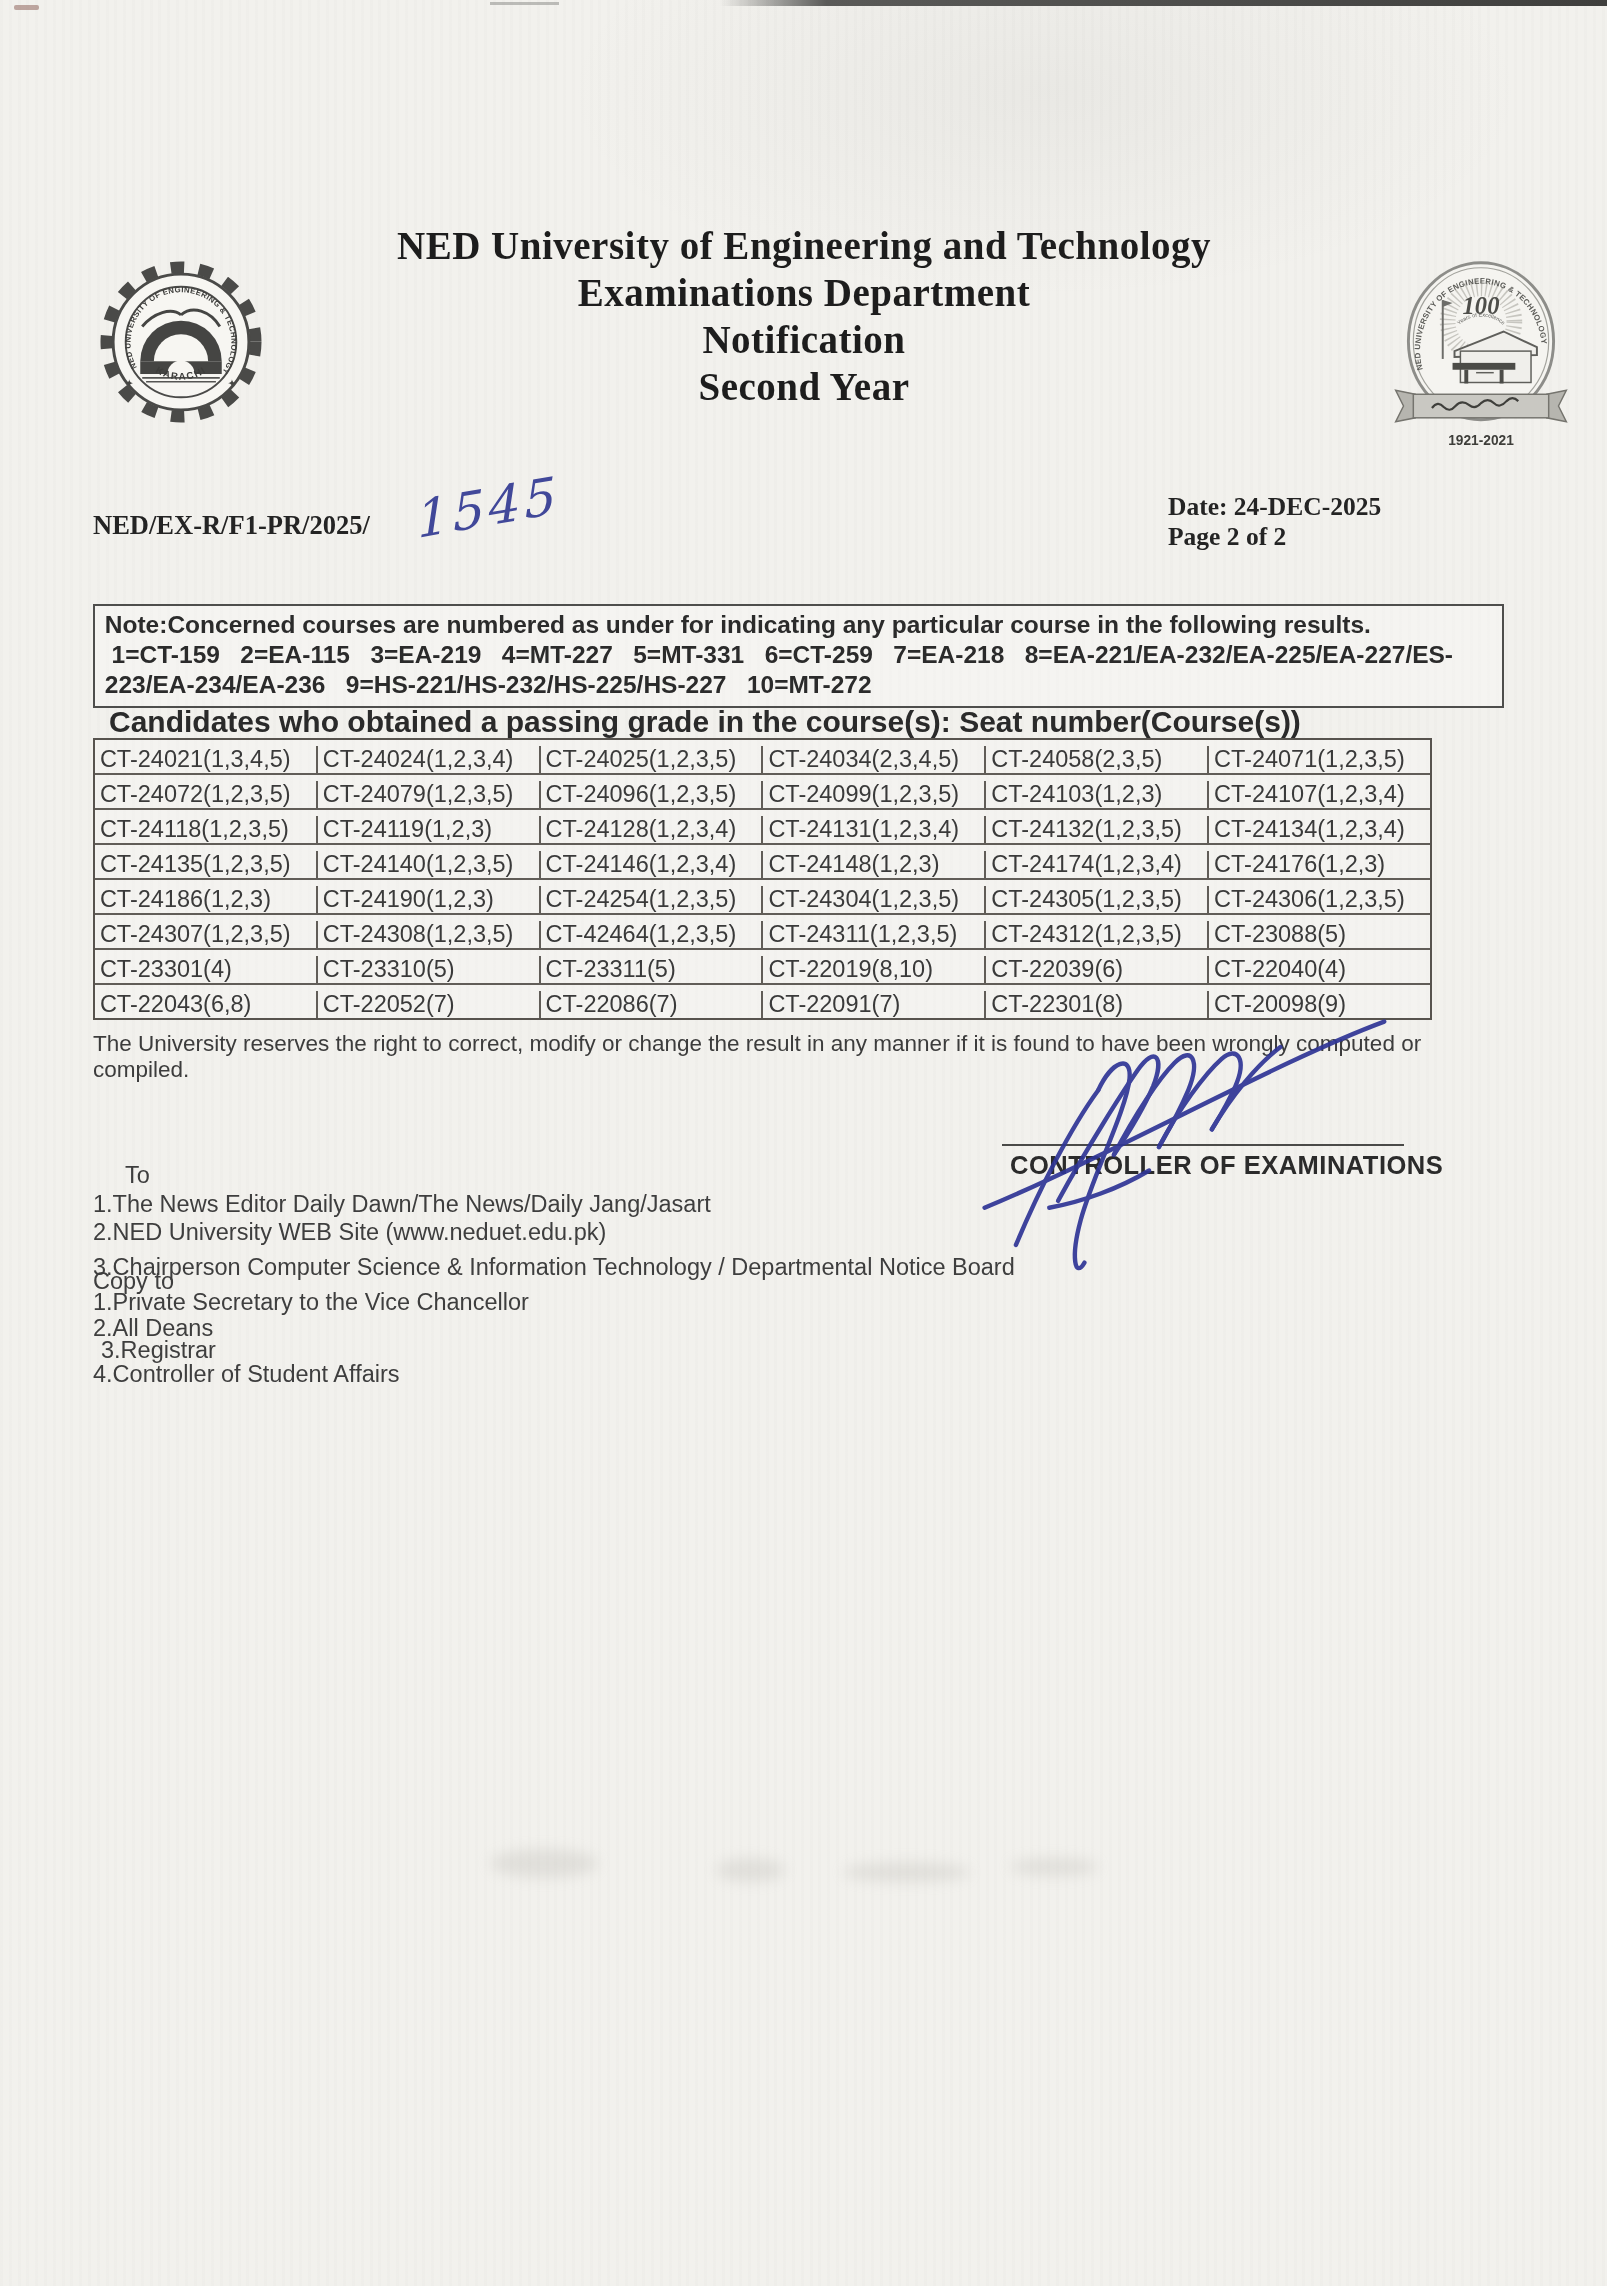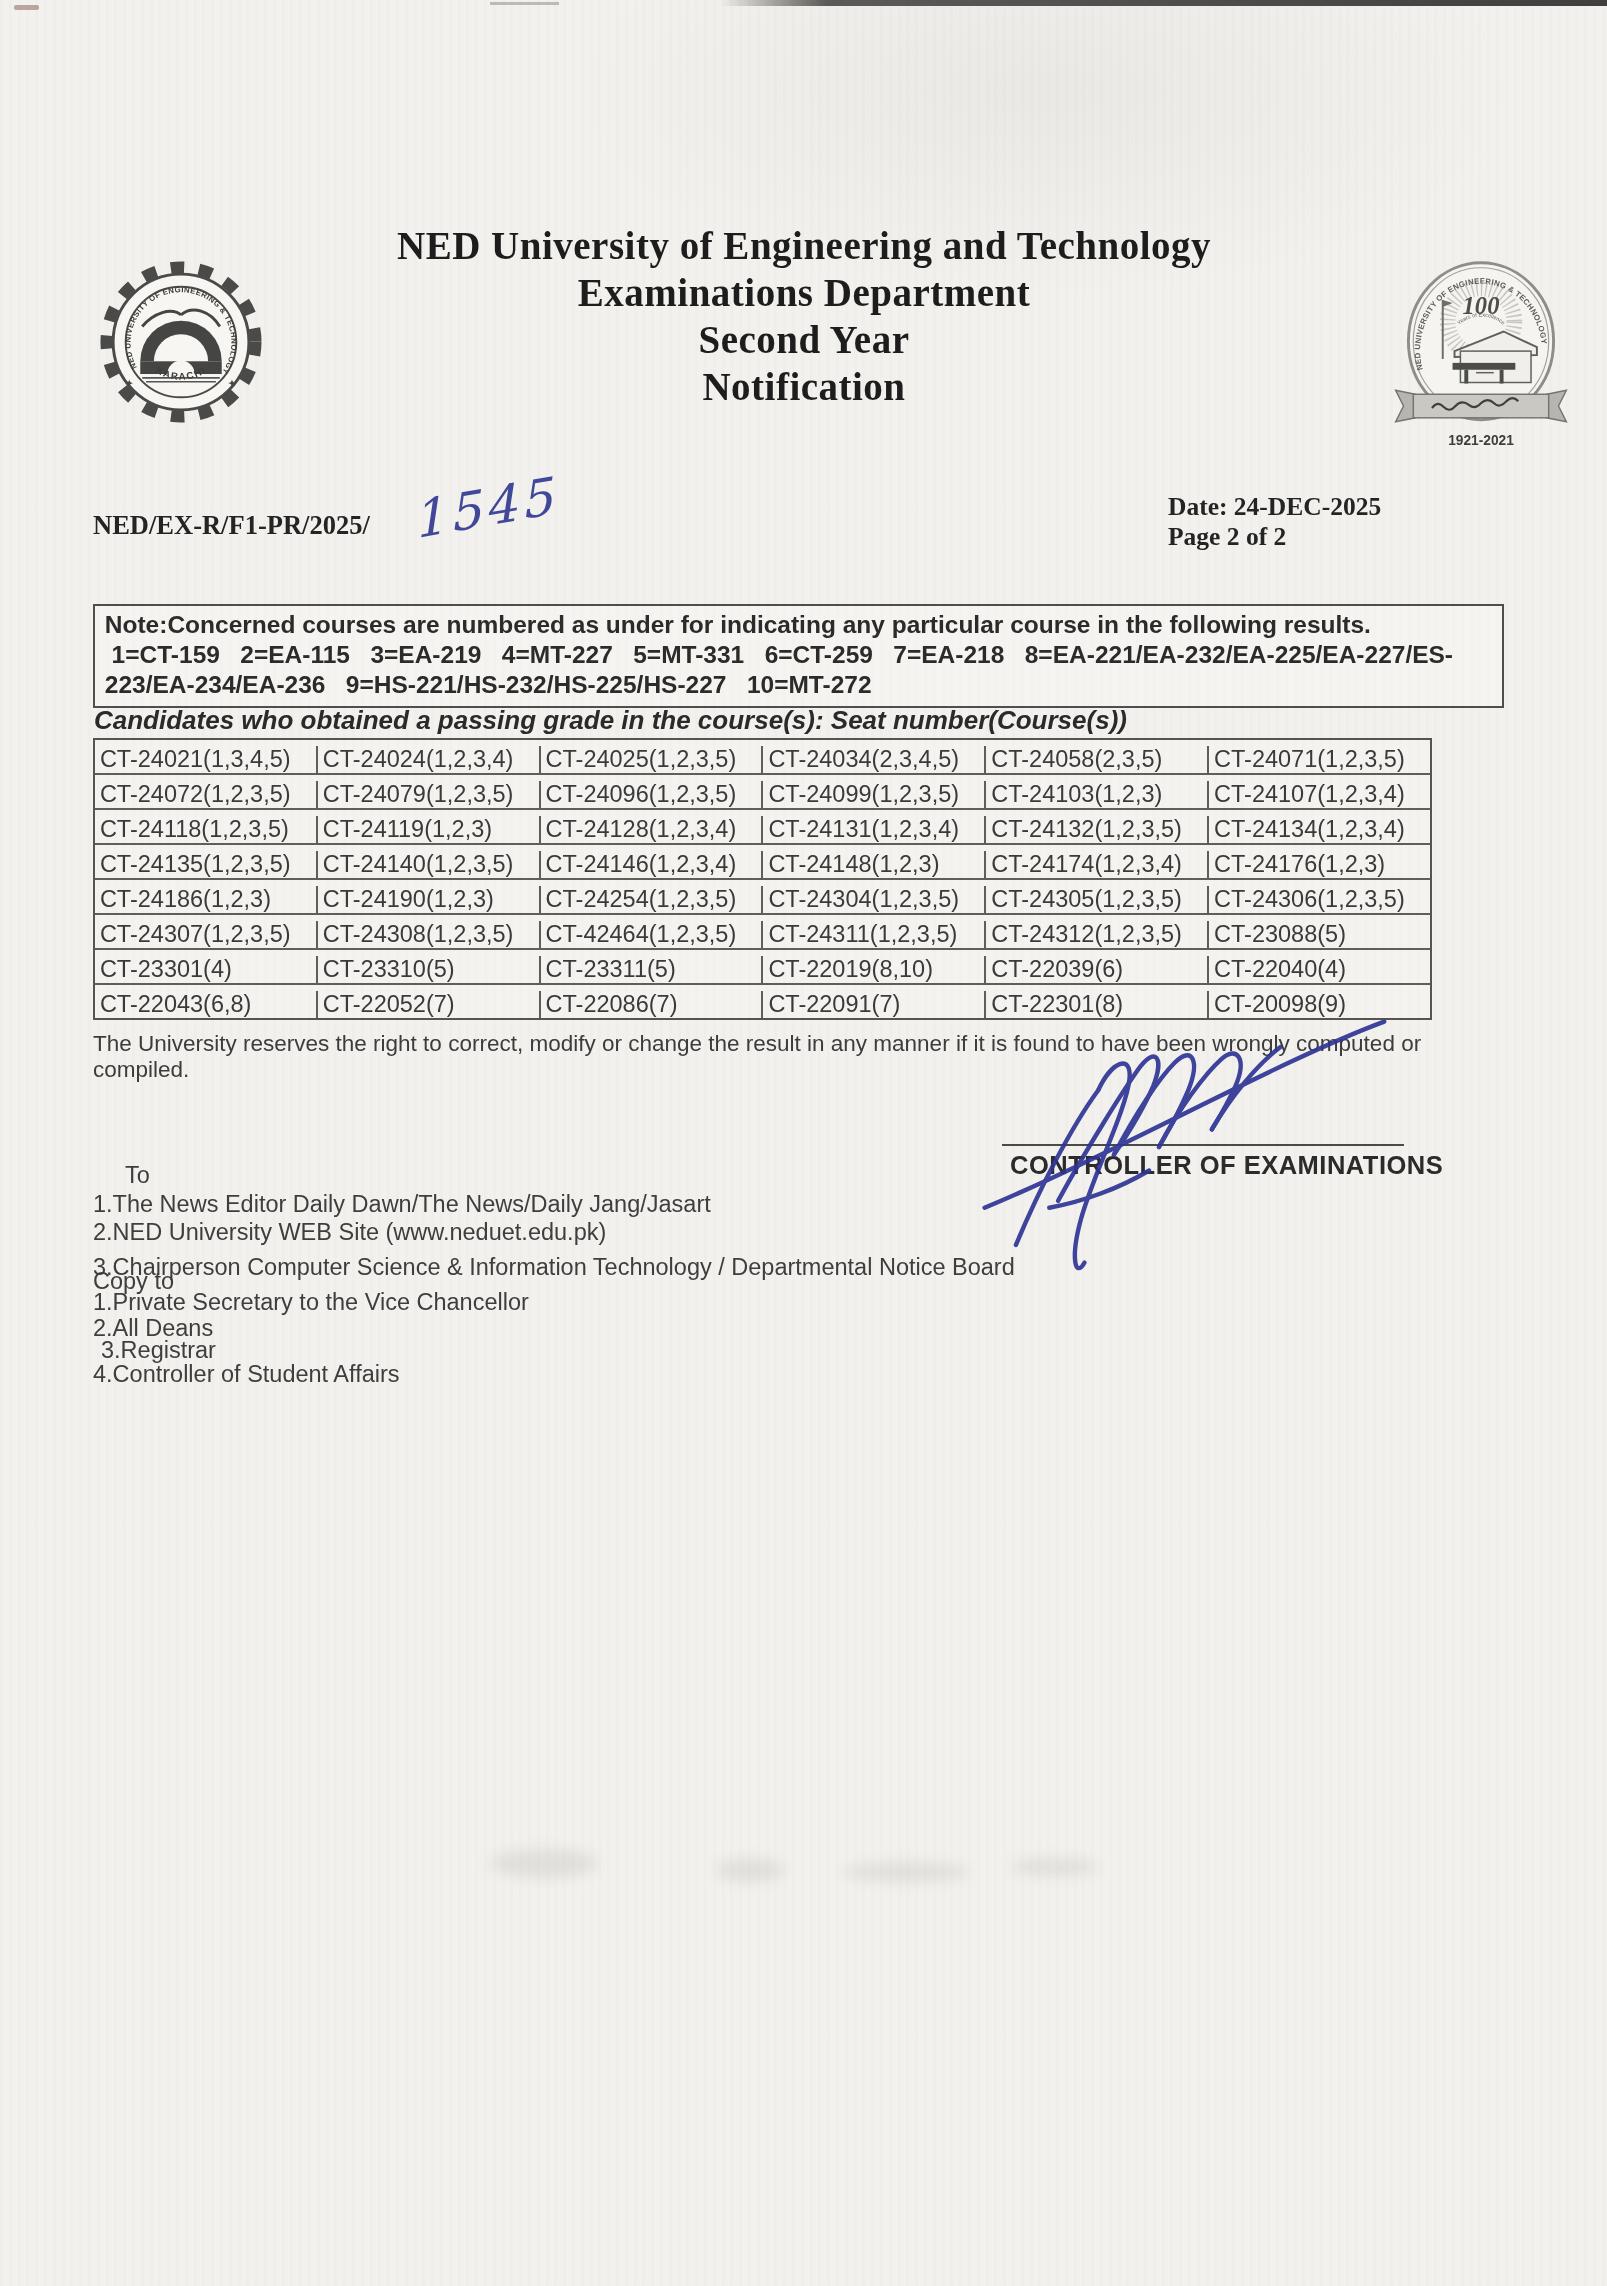--- a/index.html
+++ b/index.html
@@ -37,21 +37,21 @@
     font-family:"DejaVu Serif", serif;font-style:italic;font-size:51px;
     transform:rotate(-10deg) skewX(-8deg);letter-spacing:3.9px;opacity:.92;}
   .date-block{position:absolute;left:1168px;top:492px;font-family:"Liberation Serif", serif;
     font-weight:bold;font-size:25.5px;color:#242424;line-height:30px;}
 
   
   .note-box{position:absolute;left:93px;top:604px;width:1387px;border:2px solid #4e4e4c;
     padding:3.9px 9.8px 5.9px 9.8px;background:rgba(255,255,255,0.25);}
   .note-line{font-size:24.5px;font-weight:bold;color:#2b2b2b;line-height:30px;white-space:pre-wrap;}
 
-  .results-header{position:absolute;left:94px;top:705px;font-size:26px;font-weight:bold;color:#2a2a2a;font-style:italic;}
+  .results-header{position:absolute;left:109px;top:705px;font-size:30px;font-weight:bold;color:#2a2a2a;}
 
   
   .results-table{position:absolute;left:93px;top:738px;width:1335px;
     display:flex;flex-direction:column;border:2px solid #57534e;background:rgba(255,255,255,0.2);}
   .result-row{display:flex;height:33px;border-bottom:2px solid #615d58;align-items:flex-end;}
   .result-row:last-child{border-bottom:none;}
   .result-cell{flex:1;border-right:2px solid #615d58;font-size:23.5px;color:#3a3a3a;
     padding:0 4.9px;display:flex;align-items:center;white-space:nowrap;overflow:hidden;}
   .result-cell:last-child{border-right:none;}
 
@@ -140,22 +140,22 @@
     <polygon points="38,146 18,142 26,158 18,174 38,170" fill="#b6b5af" stroke="#75746e" stroke-width="1.5"></polygon>
     <polygon points="172,146 192,142 184,158 192,174 172,170" fill="#b6b5af" stroke="#75746e" stroke-width="1.5"></polygon>
     <rect x="36" y="146" width="138" height="24" fill="#c9c8c2" stroke="#75746e" stroke-width="1.5"></rect>
     <path d="M55,160 q6,-8 12,-1 q6,6 12,-1 q6,-7 14,-1 q6,5 12,-2 q7,-6 13,0 q6,6 13,-2 q6,-6 12,0" fill="none" stroke="#3f3f3b" stroke-width="2.2"></path>
     <text x="105" y="198" text-anchor="middle" font-family="Liberation Sans, sans-serif" font-weight="bold" font-size="14" fill="#3e3e3a">1921-2021</text>
   </svg>
 
   <div class="title-block">
     <div class="title-line">NED University of Engineering and Technology</div>
     <div class="title-line">Examinations Department</div>
+    <div class="title-line">Notification</div>
     <div class="title-line">Second Year</div>
-    <div class="title-line">Notification</div>
   </div>
 
   <div class="ref-line">NED/EX-R/F1-PR/2025/</div>
   <div class="ref-handwritten">1545</div>
   <div class="date-block">
     <div>Date: 24-DEC-2025</div>
     <div>Page 2 of 2</div>
   </div>
 
   <div class="note-box">

